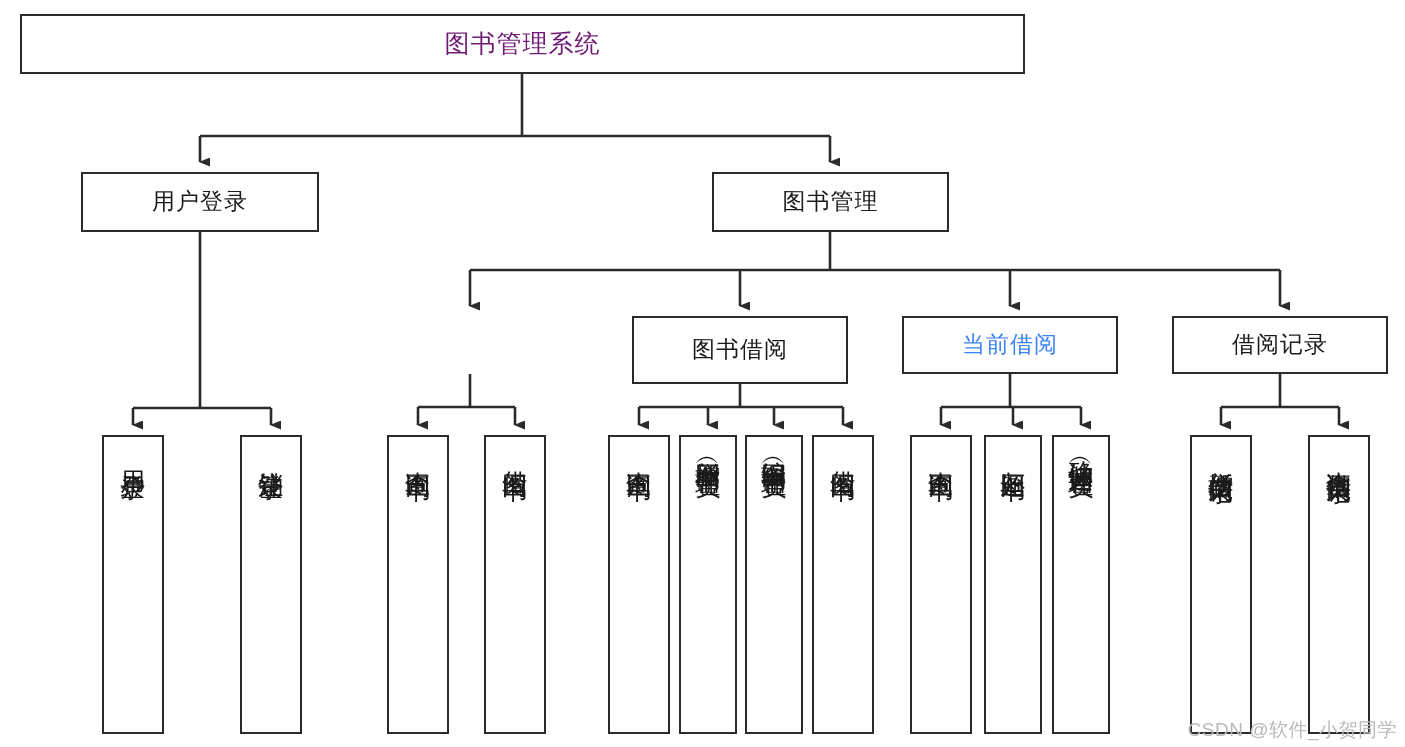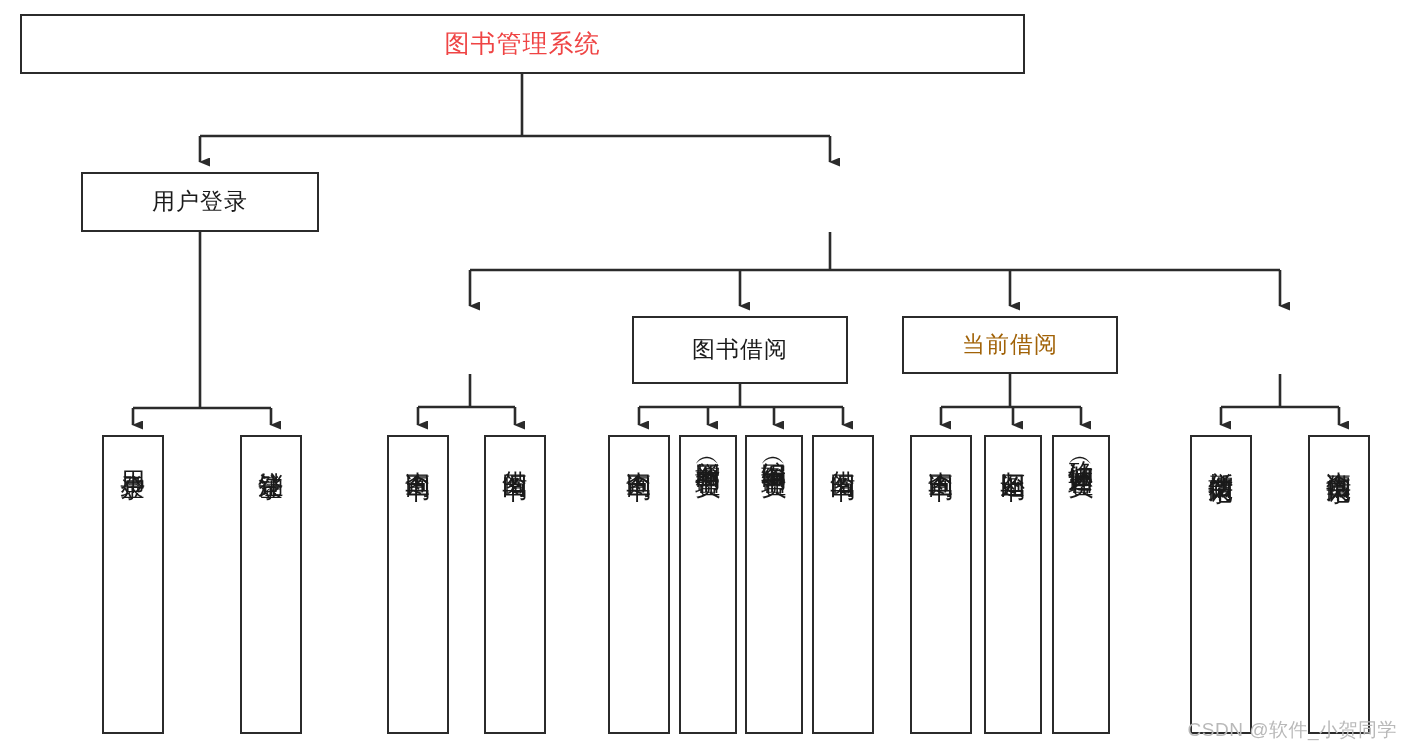--- a/index.html
+++ b/index.html
@@ -124,33 +124,39 @@
       <path d="M1013,407 L1013,425" marker-end="url(#arr)"></path>
       <path d="M1081,407 L1081,425" marker-end="url(#arr)"></path>
 
       <path d="M1280,374 L1280,407"></path>
       <path d="M1221,407 L1339,407"></path>
       <path d="M1221,407 L1221,425" marker-end="url(#arr)"></path>
       <path d="M1339,407 L1339,425" marker-end="url(#arr)"></path>
     </g>
   </svg>
 
-  <div class="node horiz root" style="left: 20px; top: 14px; width: 1005px; height: 60px; border-color: rgb(43, 43, 43); background: rgb(255, 255, 255); color: #ef4444;">
+  <div class="node horiz root" style="left: 20px; top: 14px; width: 1005px; height: 60px; border-color: rgb(43, 43, 43); background: rgb(255, 255, 255); color: #701a75;">
     <span class="lbl">图书管理系统</span>
   </div>
 
   <div class="node horiz" style="left: 81px; top: 172px; width: 238px; height: 60px; border-color: rgb(43, 43, 43); background: rgb(255, 255, 255); color: rgb(26, 26, 26);">
     <span class="lbl">用户登录</span>
   </div>
+  <div class="node horiz" style="left: 712px; top: 172px; width: 237px; height: 60px; border-color: rgb(43, 43, 43); background: rgb(255, 255, 255); color: rgb(26, 26, 26);">
+    <span class="lbl">图书管理</span>
+  </div>
 
   <div class="node horiz" style="left: 632px; top: 316px; width: 216px; height: 68px; border-color: rgb(43, 43, 43); background: rgb(255, 255, 255); color: rgb(26, 26, 26);">
     <span class="lbl">图书借阅</span>
   </div>
-  <div class="node horiz" style="left: 902px; top: 316px; width: 216px; height: 58px; border-color: rgb(43, 43, 43); background: rgb(255, 255, 255); color: #a16207;">
+  <div class="node horiz" style="left: 902px; top: 316px; width: 216px; height: 58px; border-color: rgb(43, 43, 43); background: rgb(255, 255, 255); color: #3b82f6;">
     <span class="lbl">当前借阅</span>
+  </div>
+  <div class="node horiz" style="left: 1172px; top: 316px; width: 216px; height: 58px; border-color: rgb(43, 43, 43); background: rgb(255, 255, 255); color: rgb(26, 26, 26);">
+    <span class="lbl">借阅记录</span>
   </div>
 
   <div class="node vert" style="left: 102px; top: 435px; width: 62px; height: 299px; border-color: rgb(43, 43, 43); background: rgb(255, 255, 255); color: rgb(26, 26, 26);">
     <span class="lbl">用户登录</span>
   </div>
   <div class="node vert" style="left: 240px; top: 435px; width: 62px; height: 299px; border-color: rgb(43, 43, 43); background: rgb(255, 255, 255); color: rgb(26, 26, 26);">
     <span class="lbl">注销登录</span>
   </div>
   <div class="node vert" style="left: 387px; top: 435px; width: 62px; height: 299px; border-color: rgb(43, 43, 43); background: rgb(255, 255, 255); color: rgb(26, 26, 26);">
     <span class="lbl">查询图书</span>

